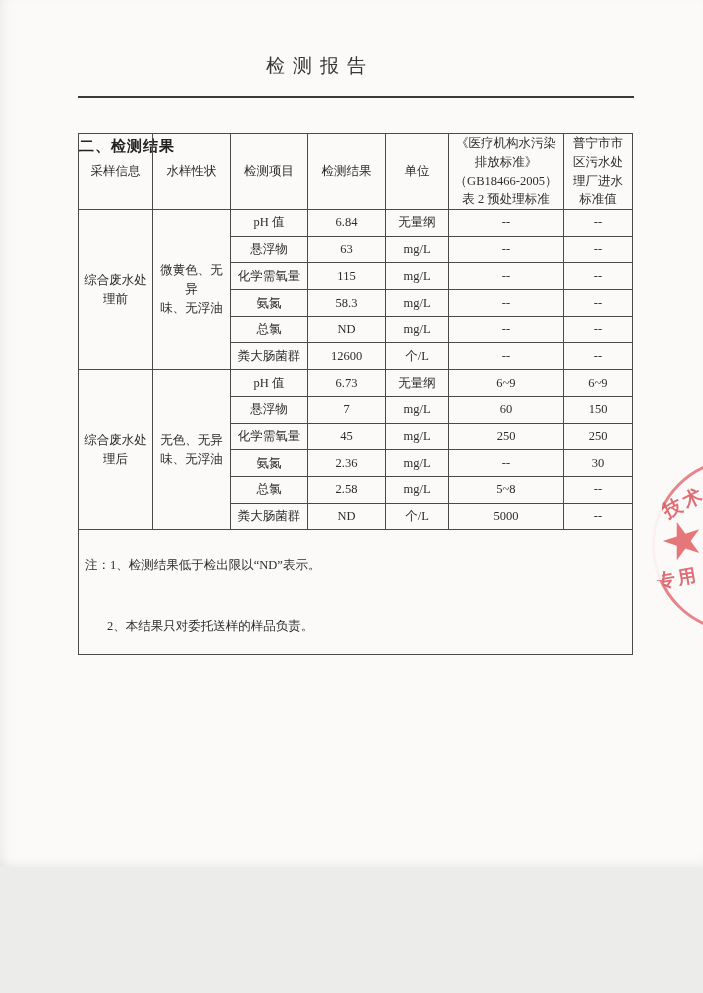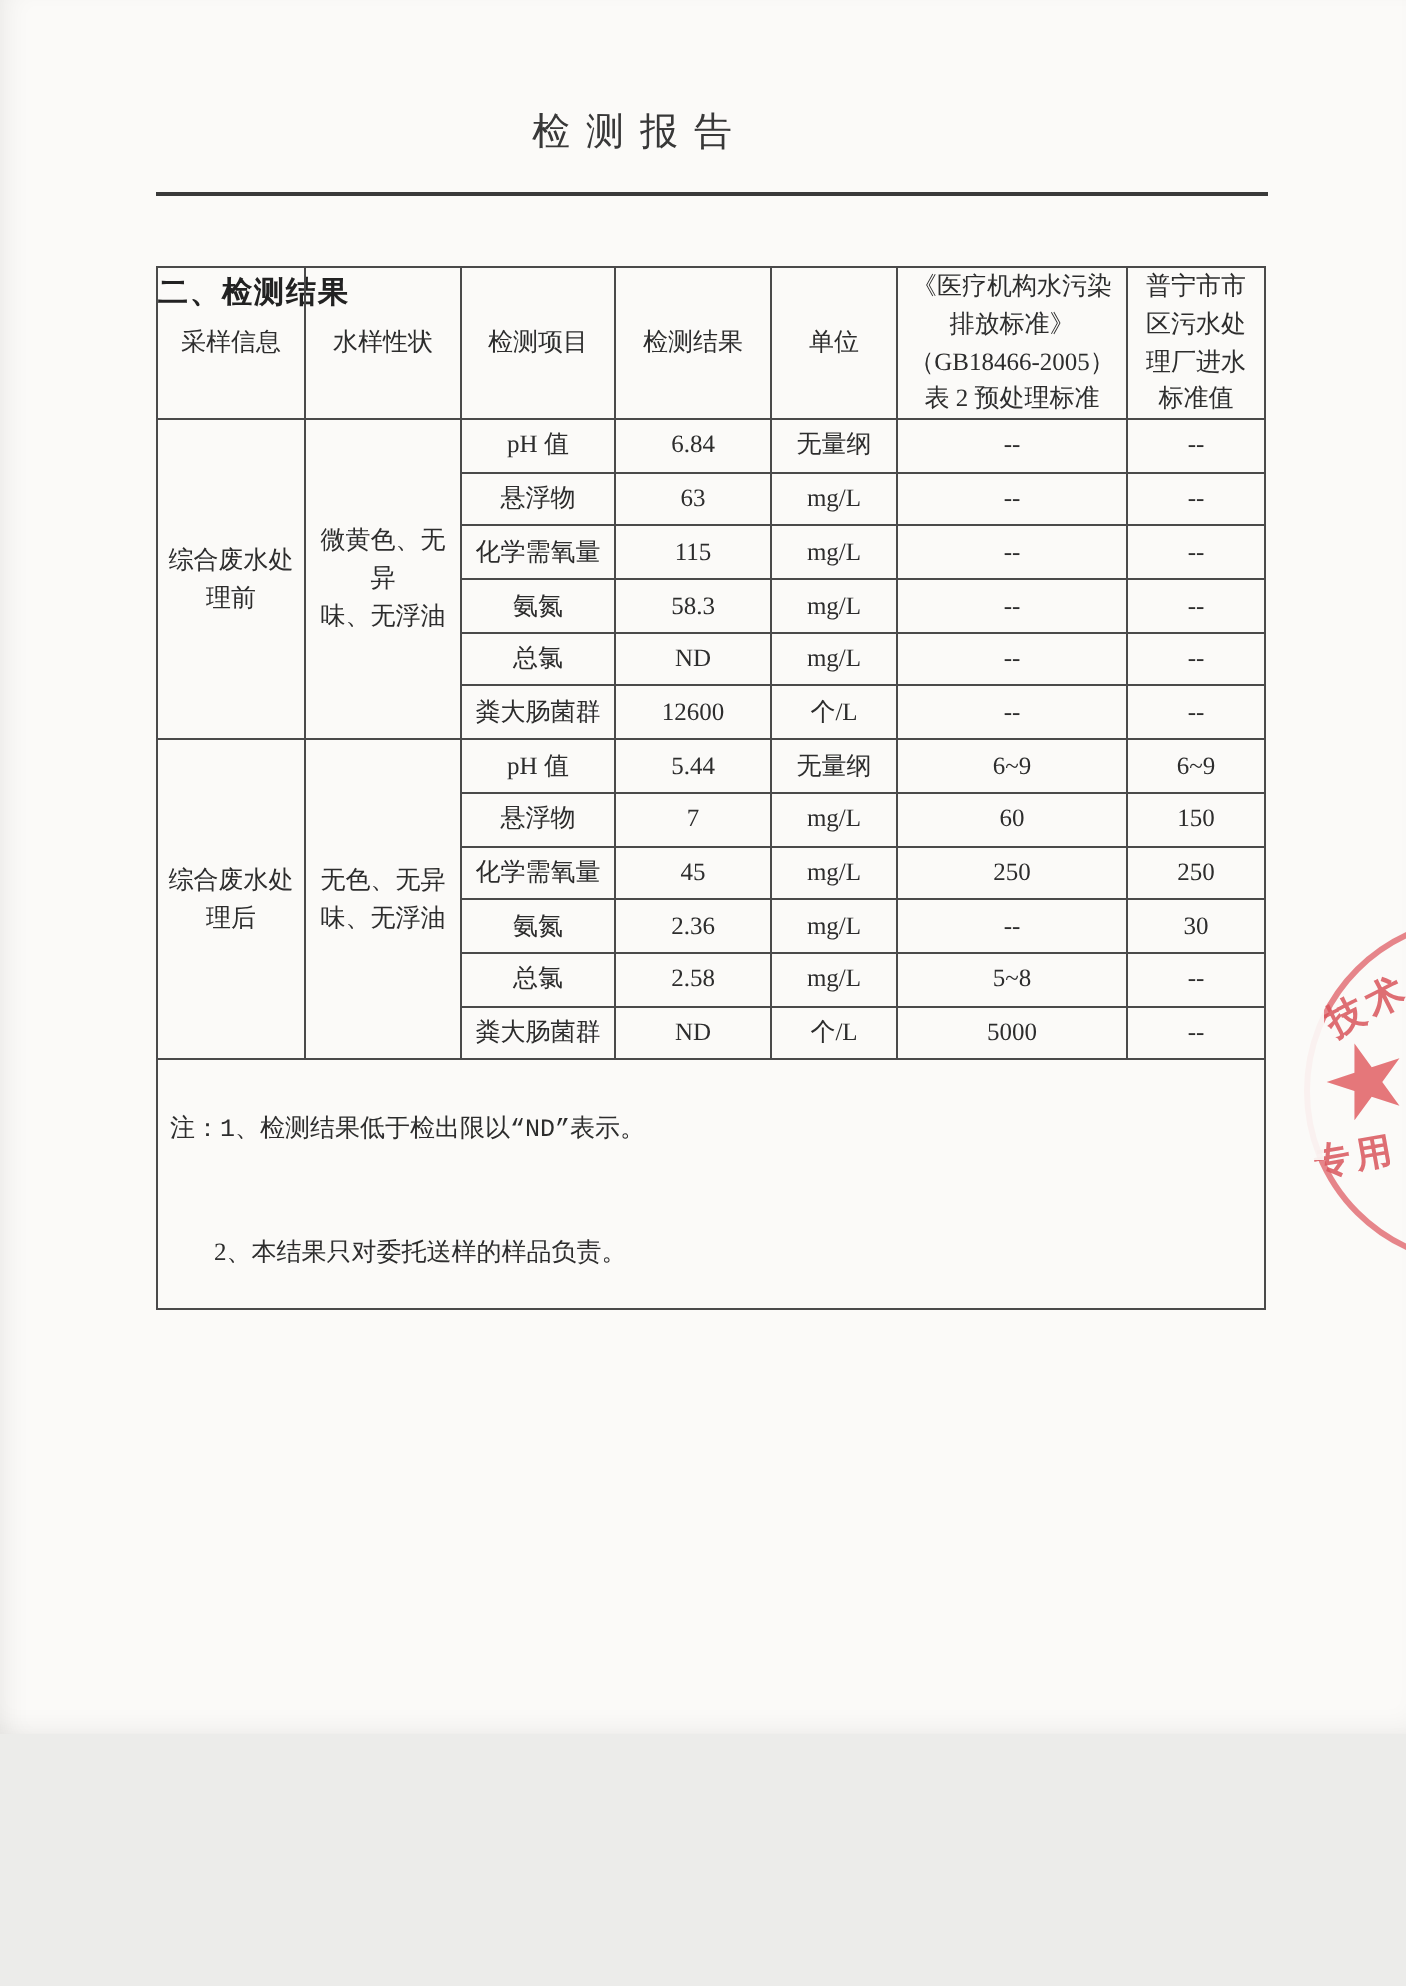--- a/index.html
+++ b/index.html
@@ -50,21 +50,21 @@
     white-space:pre-line; line-height:1.5;
     padding:0 2px; color:#2d2d2d;
     overflow:hidden;
   }
   tr.head-row { height:72px; }
   tr.data-row { height:26.7px; }
   .notes-cell {
     height:50px; text-align:left !important; vertical-align:top !important;
     padding:7px 6px 0 6px !important;
   }
-  .note-1 { margin:0 0 10px 0;font-family:Liberation Mono, monospace; }
+  .note-1 { margin:0 0 10px 0; }
   .note-2 { margin:13px 0 0 22px; }
   .footer {
     position:absolute; left:548px; top:899px;
     font-size:10px; letter-spacing:2.5px; color:#3a3a3a;
   }
   
   .stamp { position:absolute; left:652px; top:456px; width:190px; height:190px; }
   .stamp-circle {
     position:absolute; left:0; top:2px; width:169px; height:169px;
     border:3.5px solid rgba(224,100,106,0.78);
@@ -176,21 +176,21 @@
         <td>--</td>
         <td>--</td>
       </tr>
 
       <tr class="data-row">
         <td rowspan="6">综合废水处
 理后</td>
         <td rowspan="6">无色、无异
 味、无浮油</td>
         <td>pH 值</td>
-        <td>5.44</td>
+        <td>6.73</td>
         <td>无量纲</td>
         <td>6~9</td>
         <td>6~9</td>
       </tr>
       <tr class="data-row">
         <td>悬浮物</td>
         <td>7</td>
         <td>mg/L</td>
         <td>60</td>
         <td>150</td>

